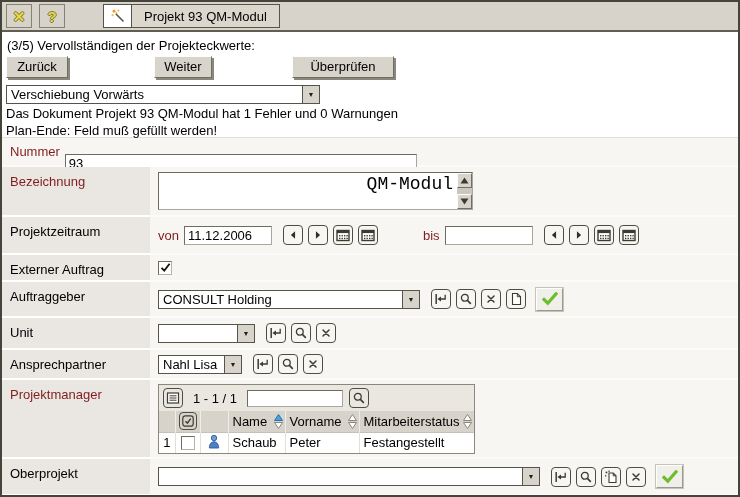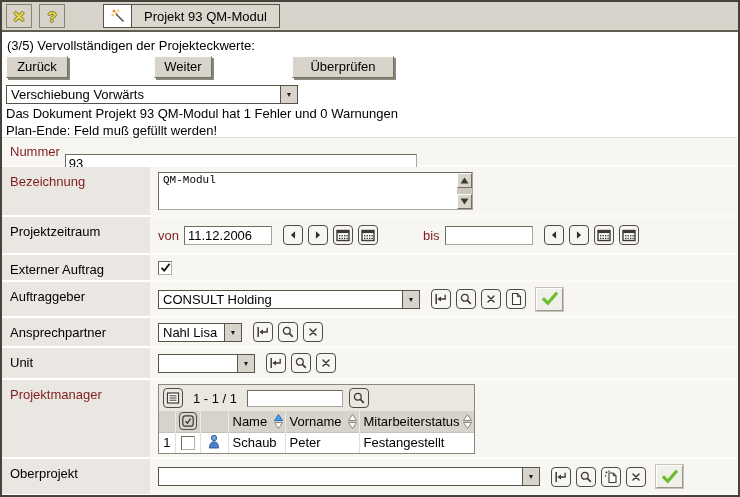--- a/index.html
+++ b/index.html
@@ -20,21 +20,21 @@
   .step-text { padding:2px 0 0 1px; }
   .btn-row { margin-top:3px; height:24px; display:flex; align-items:flex-start; }
   .btn3d { font-family:inherit; font-size:13px; background:#d8d4cb; border:1px solid; border-color:#fcfcfa #706f63 #706f63 #fcfcfa;
     box-shadow:2px 2px 0 #8a887b; padding:2px 8px 3px; cursor:pointer; white-space:nowrap; }
   .btn-back { width:62px; }
   .btn-next { width:58px; margin-left:86px; }
   .btn-check{ width:102px; margin-left:80px; }
   .combo { display:flex; align-items:stretch; background:#fff; border:1px solid #55544a; height:19px; cursor:pointer; flex:none; }
   .combo-text { flex:1; padding:1px 4px 0; white-space:nowrap; overflow:hidden; }
   .combo-btn { width:17px; background:#d8d4cb; border-left:1px solid #55544a; display:flex; align-items:center; justify-content:center; font-size:7px; color:#1f1e18; }
-  .action-combo { width:292px; margin-top:5px; }
+  .action-combo { width:314px; margin-top:5px; }
   .msg { margin-top:2px; line-height:15px; }
 
   
   .form { height:358px; display:flex; flex-direction:column; border-top:1px solid #e3e0d9; overflow:hidden; }
   .frow { display:flex; flex:none; }
   .flabel { width:148px; background:#eae7e2; padding:7px 0 0 8px; border-bottom:2px solid #ffffff; }
   .fcontent { flex:1; background:#f8f6f3; border-bottom:2px solid #fcfbf9; display:flex; align-items:center; padding-left:8px; gap:5px; }
   .top-align { align-items:flex-start; padding-top:5px; }
   .req { color:#7f1d1d; }
   .sublabel { white-space:nowrap; }
@@ -43,21 +43,21 @@
 
   .btngrp { display:flex; gap:5px; margin-left:6px; }
   .mini-btn { width:20px; height:20px; border:1px solid #4e4d43; border-radius:4px; background:transparent; display:flex; align-items:center; justify-content:center; cursor:pointer; flex:none; padding:0; }
   .check-btn { width:27px; height:23px; background:#f1efe9; border:1px solid; border-color:#fff #9b998b #9b998b #fff; outline:1px solid #c6c3b8;
     display:flex; align-items:center; justify-content:center; margin-left:5px; cursor:pointer; flex:none; }
 
   .cbx { width:14px; height:14px; background:#fff; border:1px solid; border-color:#6e6c60 #b5b2a7 #b5b2a7 #6e6c60; display:flex; align-items:center; justify-content:center; cursor:pointer; }
 
   
   .txtwrap { display:flex; width:315px; height:38px; border:1px solid; border-color:#6e6c60 #a9a79b #a9a79b #6e6c60; background:#fff; }
-  .txtcontent { flex:1; font-family:"Liberation Mono", "DejaVu Sans Mono", monospace; font-size:11px; padding:1px 4px; white-space:pre; overflow:hidden; }
+  .txtcontent { flex:1; font-family:"Liberation Mono", "DejaVu Sans Mono", monospace; font-size:18px; padding:1px 4px; white-space:pre; overflow:hidden;text-align:right; }
   .txtscroll { width:15px; display:flex; flex-direction:column; background:#cbc7bd; }
   .sb-btn { height:15px; border:1px solid; border-color:#fcfcfa #706f63 #706f63 #fcfcfa; background:#d8d4cb; display:flex; align-items:center; justify-content:center; cursor:pointer; padding:0; }
   .sb-track { flex:1; }
 
   
   .pm-widget { width:317px; border:1px solid #8a887b; background:#eae7e1; }
   .pm-topbar { height:26px; display:flex; align-items:center; padding:12px 4px; gap:6px; }
   .pm-pg { width:52px; text-align:center; white-space:nowrap; }
   .pm-filter { width:96px; height:17px; }
   .pm-table { width:100%; border-collapse:collapse; table-layout:fixed; background:#fff; }
@@ -310,25 +310,25 @@
             </button>
         </span>
         <button class="check-btn">
             <svg width="16" height="14">
               <use href="#i-greencheck"></use>
             </svg>
           </button>
       </div>
     </div>
 
-    <div class="frow" style="height:30px">
-      <div class="flabel">Ansprechpartner</div>
-      <div class="fcontent">
-        <div class="combo" style="width:84px">
-          <span class="combo-text">Nahl Lisa</span>
+    <div class="frow" style="height:32px">
+      <div class="flabel">Unit</div>
+      <div class="fcontent">
+        <div class="combo" style="width:97px">
+          <span class="combo-text"></span>
           <span class="combo-btn">▼</span>
         </div>
         <span class="btngrp">
           <button class="mini-btn">
               <svg width="14" height="14">
                 <use href="#i-goto"></use>
               </svg>
             </button>
           <button class="mini-btn">
               <svg width="14" height="14">
@@ -337,25 +337,25 @@
             </button>
           <button class="mini-btn">
               <svg width="14" height="14">
                 <use href="#i-clear"></use>
               </svg>
             </button>
         </span>
       </div>
     </div>
 
-    <div class="frow" style="height:32px">
-      <div class="flabel">Unit</div>
-      <div class="fcontent">
-        <div class="combo" style="width:97px">
-          <span class="combo-text"></span>
+    <div class="frow" style="height:30px">
+      <div class="flabel">Ansprechpartner</div>
+      <div class="fcontent">
+        <div class="combo" style="width:84px">
+          <span class="combo-text">Nahl Lisa</span>
           <span class="combo-btn">▼</span>
         </div>
         <span class="btngrp">
           <button class="mini-btn">
               <svg width="14" height="14">
                 <use href="#i-goto"></use>
               </svg>
             </button>
           <button class="mini-btn">
               <svg width="14" height="14">

